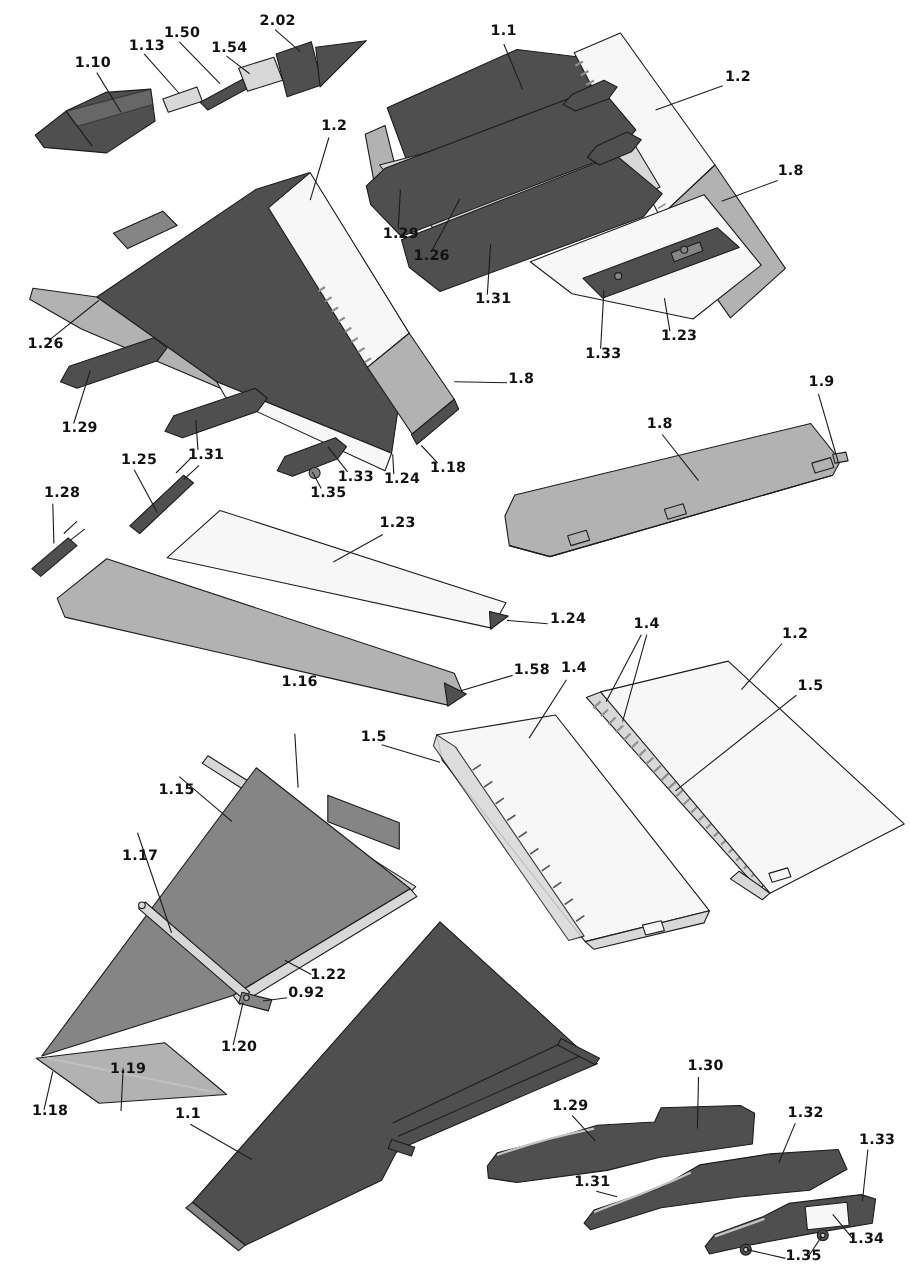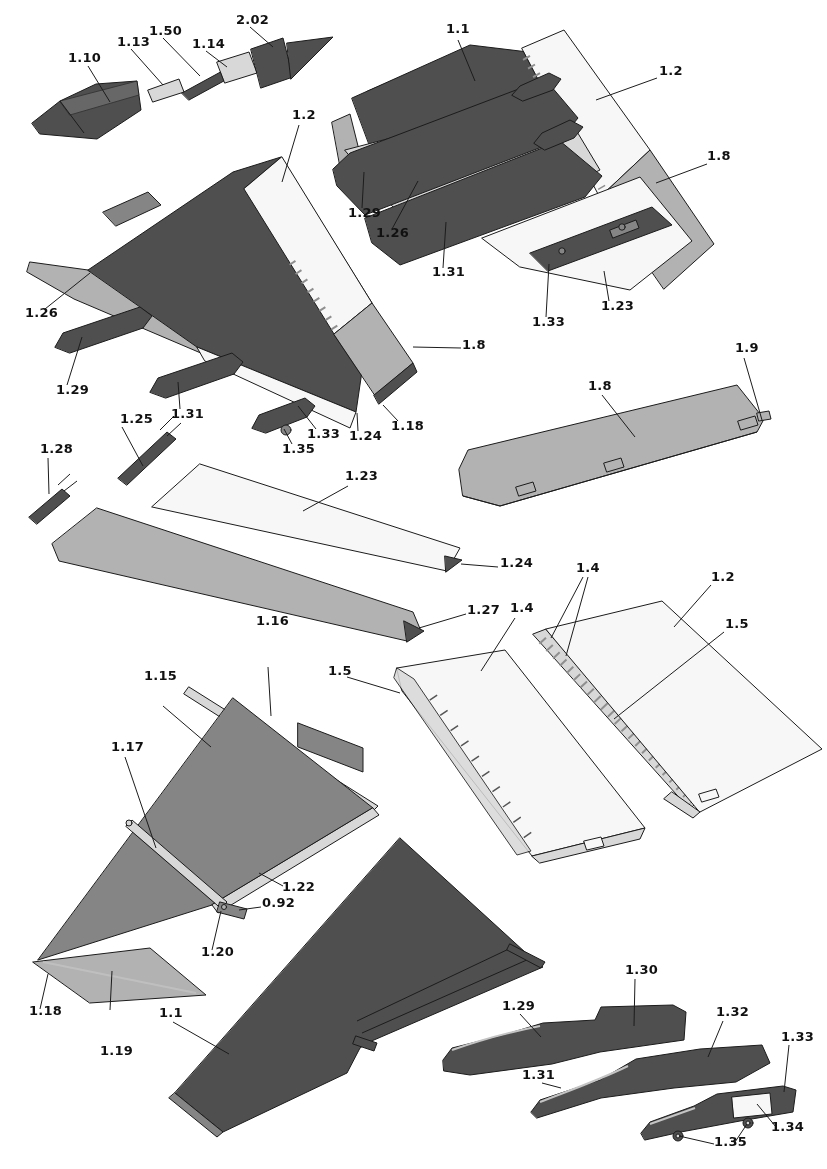--- a/index.html
+++ b/index.html
@@ -192,59 +192,59 @@
       <line x1="542" y1="1083" x2="561" y2="1088"></line>
     <line x1="776" y1="1127" x2="757" y2="1104"></line>
     <line x1="714" y1="1144" x2="679" y2="1136"></line>
       <line x1="735" y1="1142" x2="747" y2="1124"></line>
   </g>
 </svg>
 
 <div class="lbl" style="left:68px;top:51px">1.10</div>
 <div class="lbl" style="left:117px;top:35px">1.13</div>
 <div class="lbl" style="left:149px;top:24px">1.50</div>
-<div class="lbl" style="left:192px;top:37px">1.14</div>
+<div class="lbl" style="left:192px;top:37px">1.54</div>
 <div class="lbl" style="left:236px;top:13px">2.02</div>
 <div class="lbl" style="left:446px;top:22px">1.1</div>
 <div class="lbl" style="left:659px;top:64px">1.2</div>
 <div class="lbl" style="left:707px;top:149px">1.8</div>
 <div class="lbl" style="left:348px;top:206px">1.29</div>
 <div class="lbl" style="left:376px;top:226px">1.26</div>
 <div class="lbl" style="left:432px;top:265px">1.31</div>
 <div class="lbl" style="left:532px;top:315px">1.33</div>
 <div class="lbl" style="left:601px;top:299px">1.23</div>
 <div class="lbl" style="left:462px;top:338px">1.8</div>
 <div class="lbl" style="left:292px;top:108px">1.2</div>
 <div class="lbl" style="left:25px;top:306px">1.26</div>
 <div class="lbl" style="left:56px;top:383px">1.29</div>
 <div class="lbl" style="left:171px;top:407px">1.31</div>
-<div class="lbl" style="left:120px;top:412px">1.25</div>
+<div class="lbl" style="left:110px;top:412px">1.25</div>
 <div class="lbl" style="left:40px;top:442px">1.28</div>
 <div class="lbl" style="left:307px;top:427px">1.33</div>
 <div class="lbl" style="left:282px;top:442px">1.35</div>
 <div class="lbl" style="left:349px;top:429px">1.24</div>
 <div class="lbl" style="left:391px;top:419px">1.18</div>
 <div class="lbl" style="left:345px;top:469px">1.23</div>
 <div class="lbl" style="left:500px;top:556px">1.24</div>
-<div class="lbl" style="left:467px;top:603px">1.27</div>
+<div class="lbl" style="left:467px;top:603px">1.58</div>
 <div class="lbl" style="left:510px;top:601px">1.4</div>
 <div class="lbl" style="left:328px;top:664px">1.5</div>
 <div class="lbl" style="left:576px;top:561px">1.4</div>
 <div class="lbl" style="left:711px;top:570px">1.2</div>
 <div class="lbl" style="left:725px;top:617px">1.5</div>
 <div class="lbl" style="left:588px;top:379px">1.8</div>
 <div class="lbl" style="left:735px;top:341px">1.9</div>
 <div class="lbl" style="left:256px;top:614px">1.16</div>
-<div class="lbl" style="left:144px;top:669px">1.15</div>
-<div class="lbl" style="left:111px;top:740px">1.17</div>
+<div class="lbl" style="left:144px;top:712px">1.15</div>
+<div class="lbl" style="left:111px;top:772px">1.17</div>
 <div class="lbl" style="left:282px;top:880px">1.22</div>
 <div class="lbl" style="left:262px;top:896px">0.92</div>
 <div class="lbl" style="left:201px;top:945px">1.20</div>
 <div class="lbl" style="left:29px;top:1004px">1.18</div>
-<div class="lbl" style="left:100px;top:1044px">1.19</div>
+<div class="lbl" style="left:100px;top:965px">1.19</div>
 <div class="lbl" style="left:159px;top:1006px">1.1</div>
 <div class="lbl" style="left:625px;top:963px">1.30</div>
 <div class="lbl" style="left:502px;top:999px">1.29</div>
 <div class="lbl" style="left:716px;top:1005px">1.32</div>
 <div class="lbl" style="left:781px;top:1030px">1.33</div>
 <div class="lbl" style="left:522px;top:1068px">1.31</div>
 <div class="lbl" style="left:771px;top:1120px">1.34</div>
 <div class="lbl" style="left:714px;top:1135px">1.35</div>
 
 </body></html>

